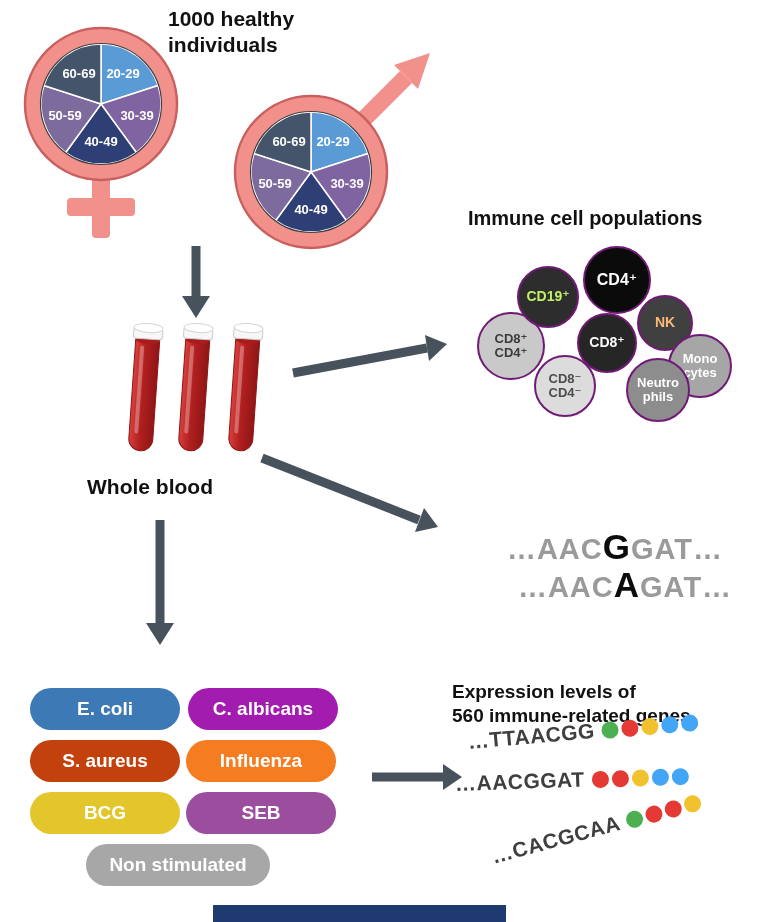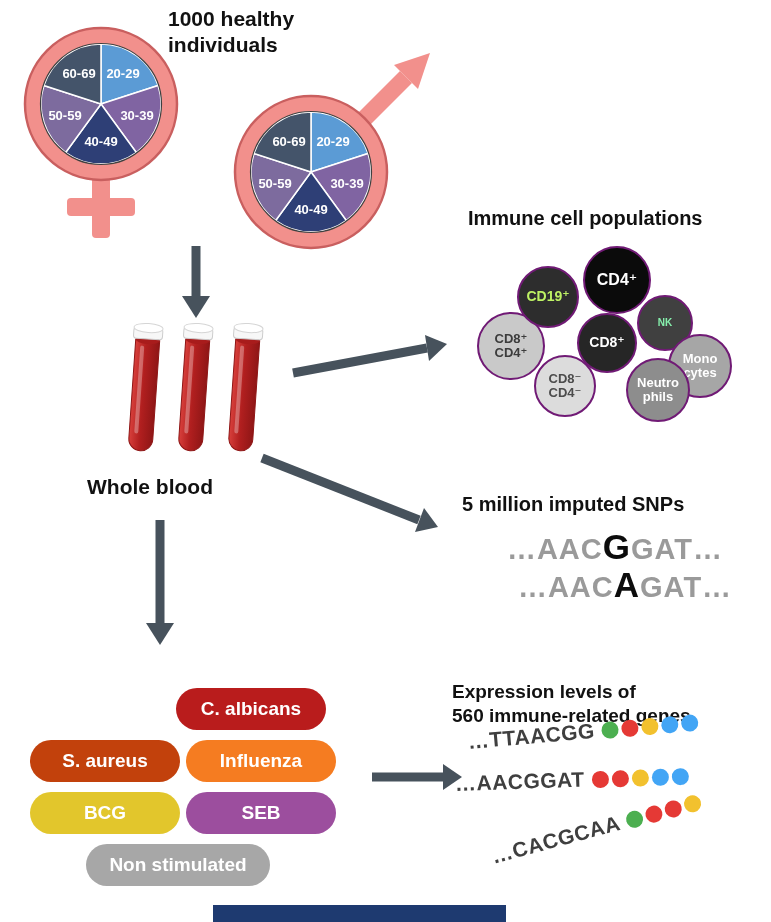--- a/index.html
+++ b/index.html
@@ -138,39 +138,39 @@
       <line x1="372" y1="777" x2="443" y2="777" stroke-width="9" stroke="#47525c"></line>
       <polygon points="443,764 443,790 462,777" fill="#47525c"></polygon>
     </g>
   </svg>
 
   <div class="abs heading" style="left:468px; top:206px; width:300px; font-size:20px;">Immune cell populations</div>
 
   <div class="cell-circle" style="left: 477px; top: 312px; width: 68px; height: 68px; background: rgb(201, 201, 201); color: rgb(60, 60, 60);">CD8⁺
 CD4⁺</div>
   <div class="cell-circle" style="left: 517px; top: 266px; width: 62px; height: 62px; font-size: 14px; background: rgb(45, 45, 45); color: #bef264;">CD19⁺</div>
-  <div class="cell-circle" style="left: 637px; top: 295px; width: 56px; height: 56px; font-size: 10px; background: rgb(64, 64, 64); color: #86efac; text-align: right;">NK</div>
+  <div class="cell-circle" style="left: 637px; top: 295px; width: 56px; height: 56px; font-size: 14px; background: rgb(64, 64, 64); color: #fdba74; text-align: right;">NK</div>
   <div class="cell-circle" style="left: 668px; top: 334px; width: 64px; height: 64px; background: rgb(166, 166, 166); color: rgb(255, 255, 255);">Mono
 cytes</div>
   <div class="cell-circle" style="left: 534px; top: 355px; width: 62px; height: 62px; background: rgb(220, 220, 220); color: rgb(76, 76, 76);">CD8⁻
 CD4⁻</div>
   <div class="cell-circle" style="left: 583px; top: 246px; width: 68px; height: 68px; font-size: 16px; background: rgb(11, 11, 11); color: rgb(255, 255, 255);">CD4⁺</div>
   <div class="cell-circle" style="left: 577px; top: 313px; width: 60px; height: 60px; font-size: 14px; background: rgb(38, 38, 38); color: rgb(255, 255, 255);">CD8⁺</div>
   <div class="cell-circle" style="left: 626px; top: 358px; width: 64px; height: 64px; background: rgb(141, 141, 141); color: rgb(255, 255, 255);">Neutro
 phils</div>
 
-  <div class="abs heading" style="left:462px; top:492px; width:300px; font-size:20px;">5 million imputed SNPs</div>
   <div class="snp-line" style="left:450px; top:527px;">
     <span>…AAC</span><span class="variant">G</span><span>GAT…</span>
   </div>
   <div class="snp-line" style="left:460px; top:565px;">
     <span>…AAC</span><span class="variant">A</span><span>GAT…</span>
   </div>
 
-  <div class="pill" style="left: 176px; top: 688px; background: #b91c1c;">C. albicans</div>
+  <div class="pill" style="left: 30px; top: 688px; background: rgb(61, 122, 181);">E. coli</div>
+  <div class="pill" style="left: 188px; top: 688px; background: #a21caf;">C. albicans</div>
   <div class="pill" style="left: 30px; top: 740px; background: #c2410c;">S. aureus</div>
   <div class="pill" style="left: 186px; top: 740px; background: rgb(245, 124, 33);">Influenza</div>
   <div class="pill" style="left: 30px; top: 792px; background: rgb(226, 198, 44);">BCG</div>
   <div class="pill" style="left: 186px; top: 792px; background: rgb(156, 78, 158);">SEB</div>
   <div class="pill" style="left: 86px; top: 844px; width: 184px; background: rgb(167, 167, 167);">Non stimulated</div>
 
   <div class="abs heading preline" style="left:452px; top:680px; width:315px; font-size:19px;">Expression levels of
 560 immune-related genes</div>
 
   <div class="gene-row" style="left:468px; top:730px; transform:rotate(-5deg);">

